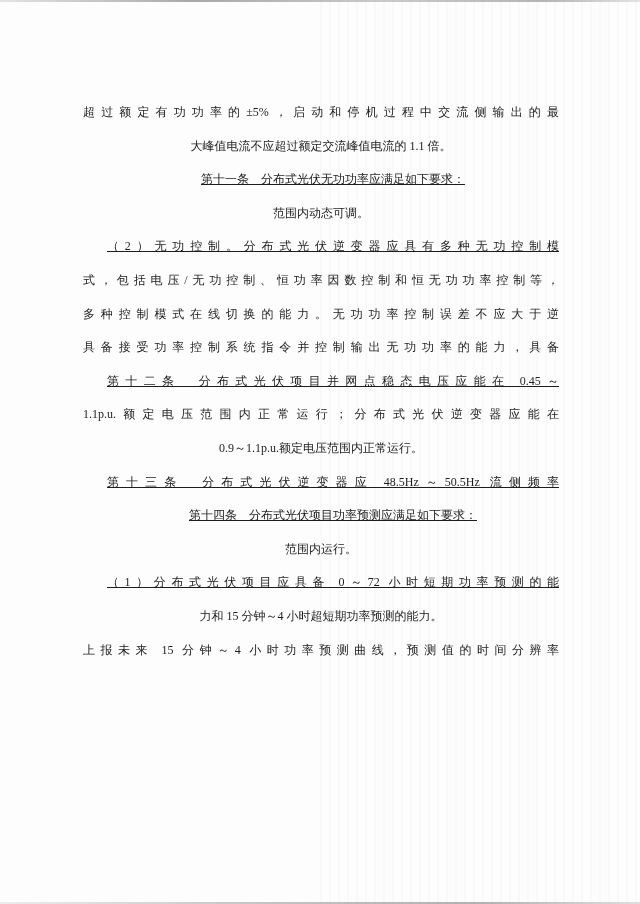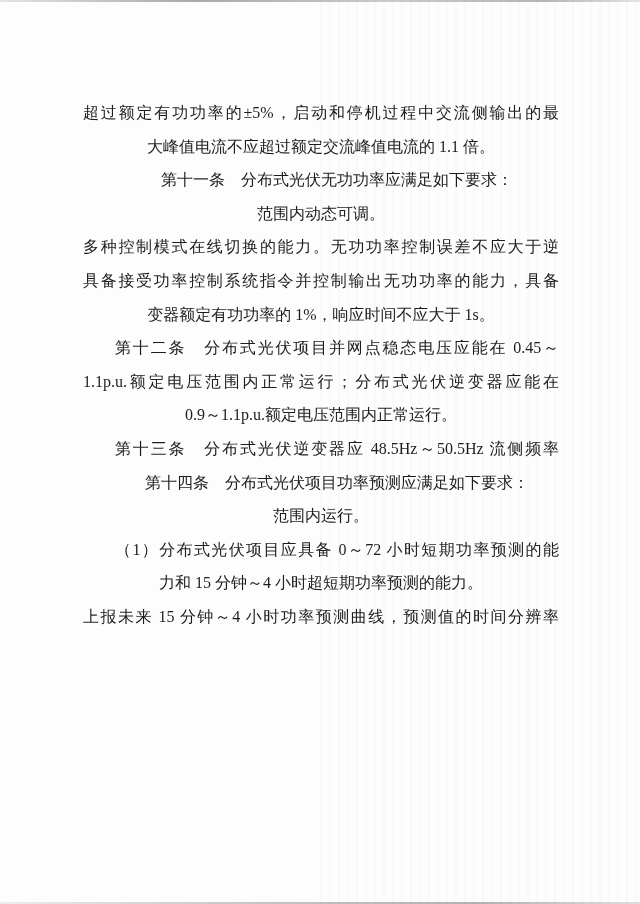--- a/index.html
+++ b/index.html
@@ -44,52 +44,54 @@
     background: repeating-linear-gradient(90deg,
       rgba(0,0,0,0.016) 0 2px, rgba(0,0,0,0) 2px 9px);
     pointer-events: none;
   }
   .textblock {
     position: absolute;
     left: 83px;
     top: 96px;
     width: 476px;
     color: #1d1d1f;
-    font-size: 16px;
+    font-size: 12px;
     line-height: 33.6px;
   }
   .ln {
     text-align: center;
     min-height: 33.6px;
   }
   .jfy {
     text-align: justify;
     text-align-last: justify;
     text-justify: inter-character;
   }
   .ind {
     text-indent: 2em;
+    text-decoration: underline;
   }
 </style>
 </head>
 <body>
 
 <div class="page">
   <div class="scan-streaks"></div>
   <div class="scan-edge-top"></div>
   <div class="scan-edge-bottom"></div>
 
   <div class="textblock">
     <div class="ln jfy">超过额定有功功率的±5%，启动和停机过程中交流侧输出的最</div>
     <div class="ln">大峰值电流不应超过额定交流峰值电流的 1.1 倍。</div>
     <div class="ln ind">第十一条　分布式光伏无功功率应满足如下要求：</div>
     <div class="ln">范围内动态可调。</div>
+    <div class="ln ind jfy">（2）无功控制。分布式光伏逆变器应具有多种无功控制模</div>
+    <div class="ln jfy">式，包括电压/无功控制、恒功率因数控制和恒无功功率控制等，</div>
     <div class="ln jfy">多种控制模式在线切换的能力。无功功率控制误差不应大于逆</div>
     <div class="ln jfy">具备接受功率控制系统指令并控制输出无功功率的能力，具备</div>
-    <div class="ln">变器额定有功功率的 1%，响应时间不应大于 1s。</div>
     <div class="ln ind jfy">第十二条　分布式光伏项目并网点稳态电压应能在 0.45～</div>
     <div class="ln jfy">1.1p.u.额定电压范围内正常运行；分布式光伏逆变器应能在</div>
     <div class="ln">0.9～1.1p.u.额定电压范围内正常运行。</div>
     <div class="ln ind jfy">第十三条　分布式光伏逆变器应 48.5Hz～50.5Hz 流侧频率</div>
     <div class="ln ind">第十四条　分布式光伏项目功率预测应满足如下要求：</div>
     <div class="ln">范围内运行。</div>
     <div class="ln ind jfy">（1）分布式光伏项目应具备 0～72 小时短期功率预测的能</div>
     <div class="ln">力和 15 分钟～4 小时超短期功率预测的能力。</div>
     <div class="ln jfy">上报未来 15 分钟～4 小时功率预测曲线，预测值的时间分辨率</div>
   </div>

